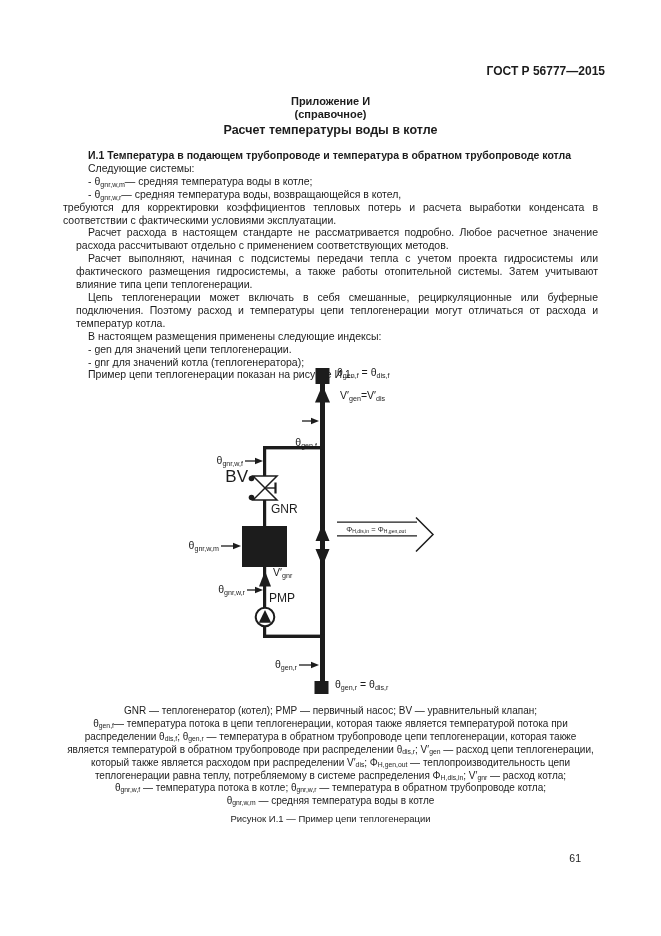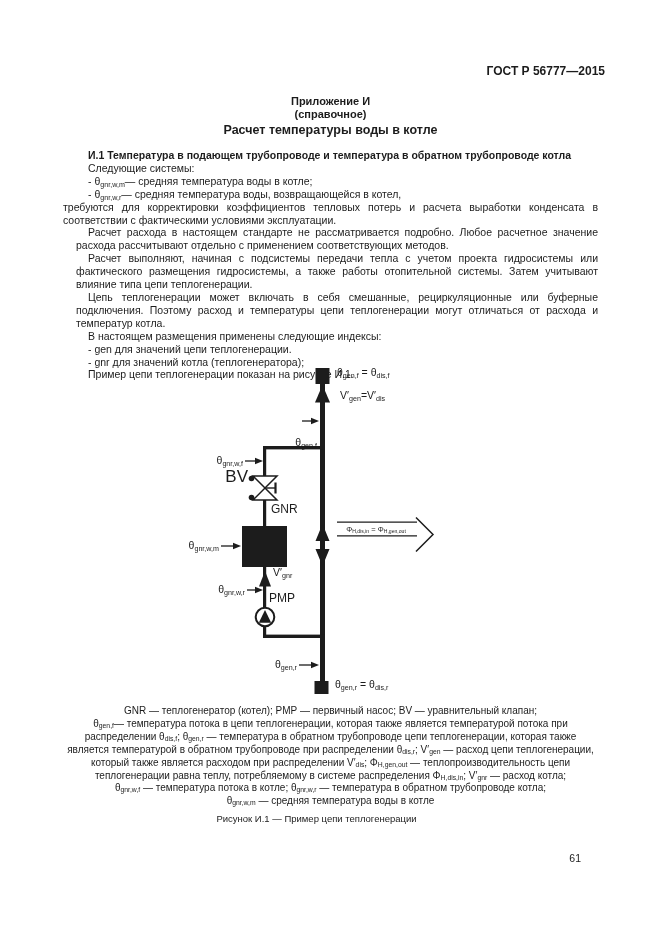--- a/index.html
+++ b/index.html
@@ -52,21 +52,21 @@
   .lab-pmp{left:84px;top:227px;font-size:12px;}
   .lab-heat{left:152px;top:158px;width:78px;text-align:center;font-size:7.5px;line-height:13px;}
   .lab-gen-r{right:168px;top:293px;}
   .lab-bottom-eq{left:150px;top:313px;}
   
   .caption{
     position:absolute;top:705px;left:63px;width:535px;
     font-size:10px;line-height:12.9px;text-align:center;
   }
   .figure-title{
-    position:absolute;top:813px;left:49px;width:535px;
+    position:absolute;top:813px;left:63px;width:535px;
     text-align:center;font-size:9.5px;
   }
   .page-number{
     position:absolute;top:852px;right:80px;font-size:10.5px;
   }
 </style>
 </head>
 <body>
 
 <div class="page">

